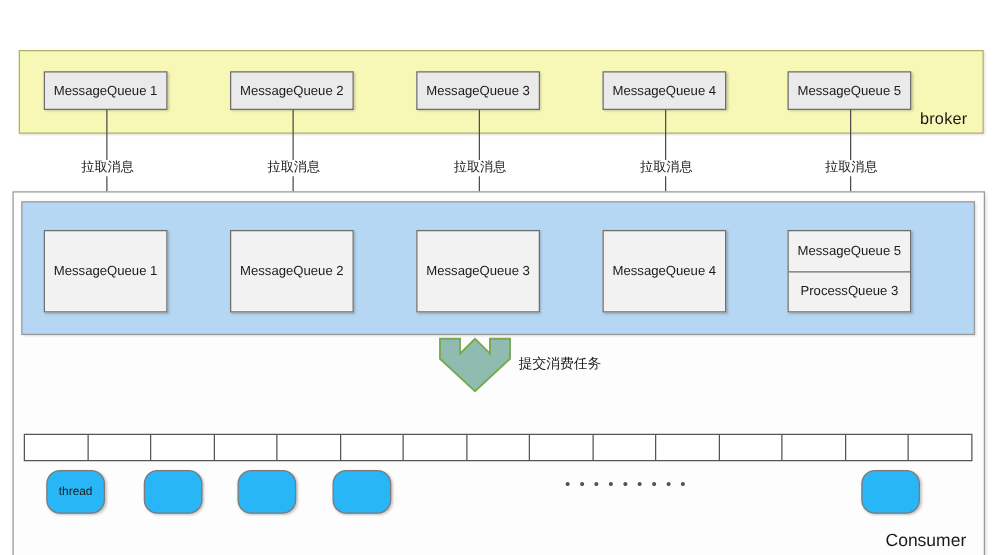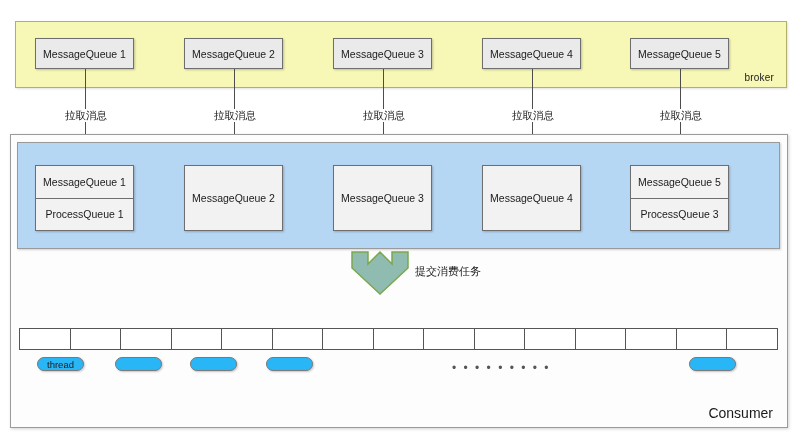--- a/index.html
+++ b/index.html
@@ -13,32 +13,32 @@
   }
   #canvas {
     position: relative;
     width: 803px;
     height: 444px;
     background: #ffffff;
     overflow: hidden;
   }
 
   
-  .abs { position: absolute; box-sizing: border-box; }
+  .abs { position: absolute; box-sizing: border-box; margin-top: 19px; }
 
   
   .broker-region {
     left: 15px; top: 21px; width: 772px; height: 67px;
     background: #f7f7b6;
     border: 1px solid #b0b06a;
     box-shadow: 1px 1px 2px rgba(0,0,0,0.12);
   }
   .broker-label {
     right: 12px; bottom: 4px;
-    font-size: 10px;
+    font-size: 13px;
     color: #1a1a1a;
     letter-spacing: 0.2px;
   }
 
   
   .node {
     background: #eaeaea;
     border: 1px solid #6e6e6e;
     box-shadow: 1px 1px 2px rgba(0,0,0,0.22);
     display: flex;
@@ -143,21 +143,21 @@
     background: #ffffff;
     box-sizing: border-box;
   }
   .queue-strip .slot {
     flex: 1 1 0;
     border-right: 1px solid #555555;
   }
   .queue-strip .slot:last-child { border-right: none; }
 
   .thread-pill {
-    top: 357px; height: 14px; width: 47px;
+    top: 357px; height: 35px; width: 47px;
     background: #29b6f6;
     border: 1px solid #7a7a7a;
     border-radius: 11px;
     box-shadow: 1px 1px 2px rgba(0,0,0,0.22);
     display: flex;
     align-items: center;
     justify-content: center;
     font-size: 9.5px;
     color: #1a1a1a;
   }
@@ -203,21 +203,20 @@
   <div class="abs conn-label" style="left:681px; top:109px">拉取消息</div>
 
   <div class="abs consumer-region">
     <div class="abs consumer-label">Consumer</div>
   </div>
 
   <div class="abs pull-region"></div>
 
   <div class="abs queue-pair" style="left:35px">
     <div class="cell">MessageQueue 1</div>
-    <div class="cell">ProcessQueue 1</div>
   </div>
   <div class="abs queue-pair" style="left:184px">
     <div class="cell">MessageQueue 2</div>
   </div>
   <div class="abs queue-pair" style="left:333px">
     <div class="cell">MessageQueue 3</div>
   </div>
   <div class="abs queue-pair" style="left:482px">
     <div class="cell">MessageQueue 4</div>
   </div>

